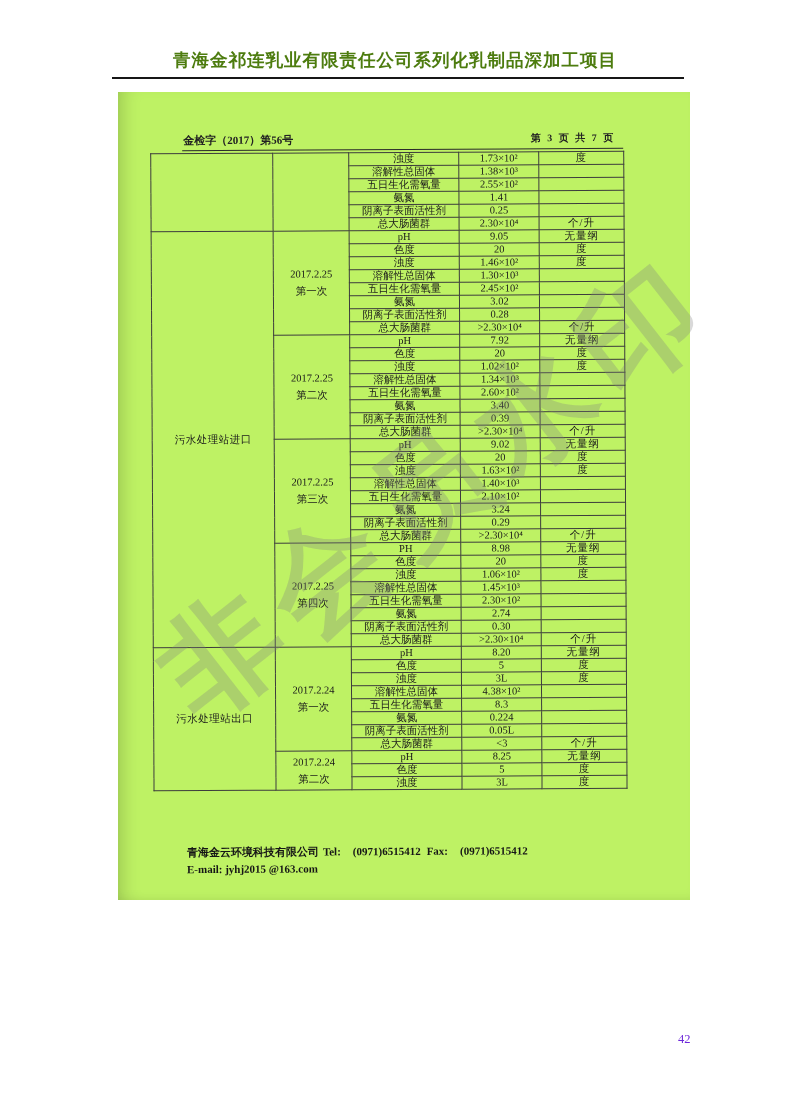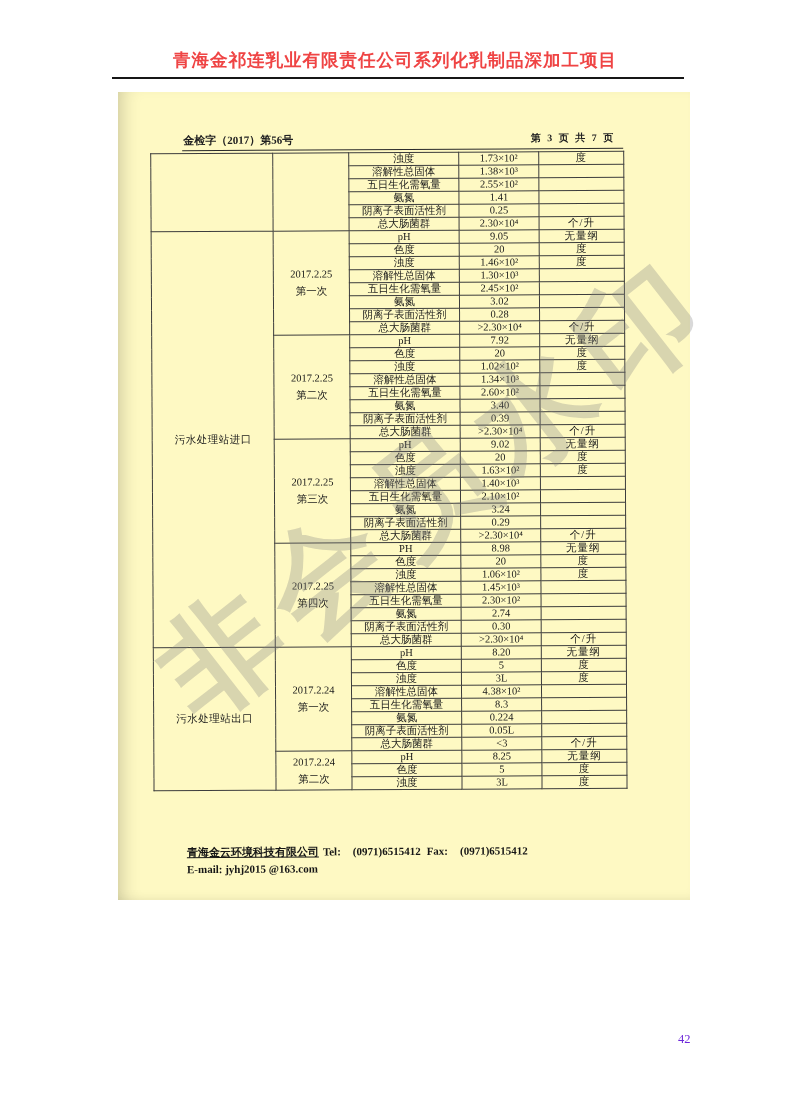--- a/index.html
+++ b/index.html
@@ -7,31 +7,31 @@
   body {
     width:790px; height:1118px; position:relative; overflow:hidden;
     font-family:"Liberation Serif","DejaVu Serif",serif;
     color:#1c1c1c;
   }
 
   
   .page-title {
     position:absolute; top:48px; left:0; width:790px;
     text-align:center; font-family:"Liberation Sans","DejaVu Sans",sans-serif;
-    font-weight:bold; font-size:17.5px; letter-spacing:1px; color:#ef4444;
+    font-weight:bold; font-size:17.5px; letter-spacing:1px; color:#4d7c0f;
   }
   .title-rule {
     position:absolute; top:77px; left:112px; width:572px; height:0;
     border-top:2px solid #161616;
   }
 
   
   .scan {
     position:absolute; left:118px; top:92px; width:572px; height:808px;
-    background:#fef9c3;
+    background:#bef264;
     box-shadow: inset 16px 0 20px -14px rgba(0,0,0,0.22),
                 inset 0 -8px 14px -10px rgba(0,0,0,0.10);
   }
   .scan-inner { position:absolute; inset:0; transform:rotate(-0.3deg); }
 
   .doc-number {
     position:absolute; left:67px; top:40px;
     font-size:11px; font-weight:bold; color:#222;
   }
   .page-info {
@@ -64,21 +64,21 @@
     font-size:118px; font-weight:bold; white-space:nowrap;
     letter-spacing:14px; color:rgba(128,128,128,0.30);
     pointer-events:none; z-index:5;
     font-family:"Liberation Serif","DejaVu Serif",serif;
   }
 
   .footer {
     position:absolute; left:67px; top:752px; font-size:11px; color:#161616;
   }
   .footer .line1 { font-weight:bold; }
-  .footer .company { text-decoration:underline; margin-right:4px; }
+  .footer .company { margin-right:4px; }
   .footer .lbl { margin-left:12px; margin-right:6px; }
   .footer .line2 { margin-top:3px; font-weight:bold; }
 
   .page-number {
     position:absolute; left:678px; top:1032px;
     font-size:12.5px; color:#6d28d9;
   }
 </style>
 </head>
 <body>

